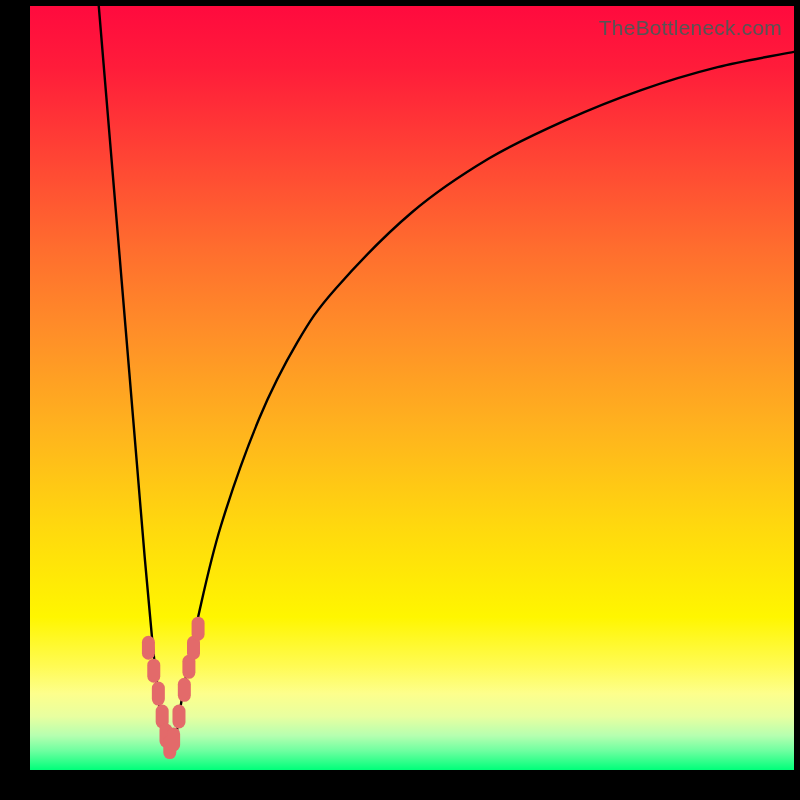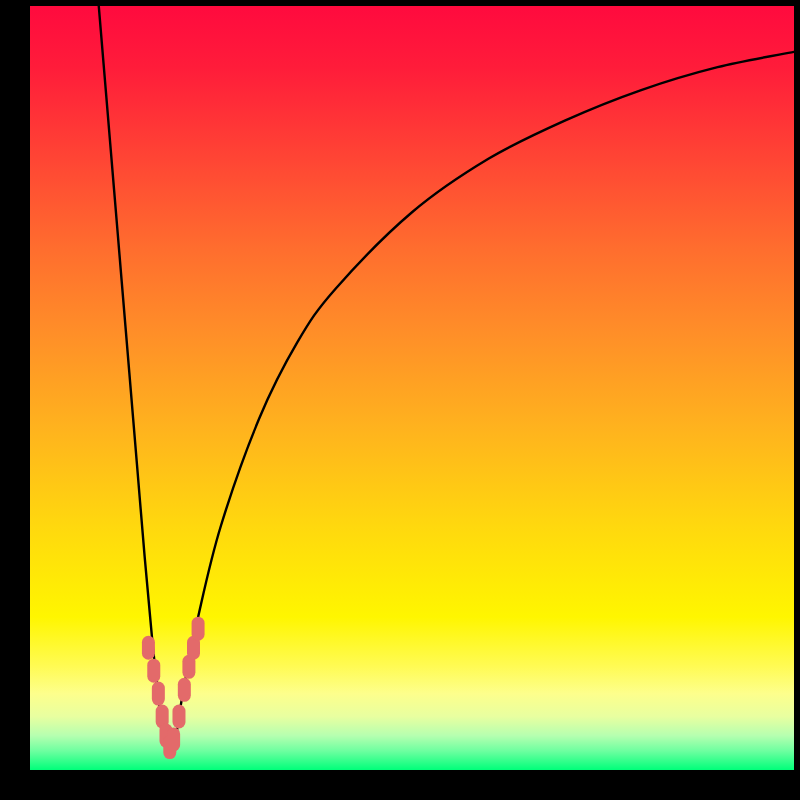--- a/index.html
+++ b/index.html
@@ -56,20 +56,21 @@
     top: 0;
     width: 764px;
     height: 764px;
   }
 </style>
 </head>
 <body>
 
 <div class="frame">
   <div class="plot">
+    <div class="watermark">TheBottleneck.com</div>
     <svg class="curve" viewBox="0 0 764 764" preserveAspectRatio="none">
       <path fill="none" stroke="#000" stroke-width="2.4" stroke-linejoin="round" stroke-linecap="round" d="M 68.76 0.00 C 70.03 15.28, 73.85 61.12, 76.40 91.68 C 78.95 122.24, 81.49 152.80, 84.04 183.36 C 86.59 213.92, 89.13 244.48, 91.68 275.04 C 94.23 305.60, 96.77 336.16, 99.32 366.72 C 101.87 397.28, 104.41 427.84, 106.96 458.40 C 109.51 488.96, 112.05 520.79, 114.60 550.08 C 117.15 579.37, 119.69 608.65, 122.24 634.12 C 124.79 659.59, 127.33 683.78, 129.88 702.88 C 132.43 721.98, 134.97 743.63, 137.52 748.72 C 140.07 753.81, 142.61 743.63, 145.16 733.44 C 147.71 723.25, 148.98 707.97, 152.80 687.60 C 156.62 667.23, 161.71 639.21, 168.08 611.20 C 174.45 583.19, 180.81 552.63, 191.00 519.52 C 201.19 486.41, 216.47 443.12, 229.20 412.56 C 241.93 382.00, 254.67 357.81, 267.40 336.16 C 280.13 314.51, 286.50 304.33, 305.60 282.68 C 324.70 261.03, 356.53 227.93, 382.00 206.28 C 407.47 184.63, 432.93 168.08, 458.40 152.80 C 483.87 137.52, 509.33 126.06, 534.80 114.60 C 560.27 103.14, 585.73 92.95, 611.20 84.04 C 636.67 75.13, 662.13 67.49, 687.60 61.12 C 713.07 54.75, 751.27 48.39, 764.00 45.84"></path>
       <g>
           <rect x="111.92" y="629.76" width="13" height="24" rx="6.5" ry="6.5" fill="#e36a6a"></rect>
           <rect x="117.27" y="652.68" width="13" height="24" rx="6.5" ry="6.5" fill="#e36a6a"></rect>
           <rect x="121.85" y="675.60" width="13" height="24" rx="6.5" ry="6.5" fill="#e36a6a"></rect>
           <rect x="125.67" y="698.52" width="13" height="24" rx="6.5" ry="6.5" fill="#e36a6a"></rect>
           <rect x="129.49" y="717.62" width="13" height="24" rx="6.5" ry="6.5" fill="#e36a6a"></rect>
           <rect x="133.31" y="729.08" width="13" height="24" rx="6.5" ry="6.5" fill="#e36a6a"></rect>
           <rect x="137.13" y="721.44" width="13" height="24" rx="6.5" ry="6.5" fill="#e36a6a"></rect>

